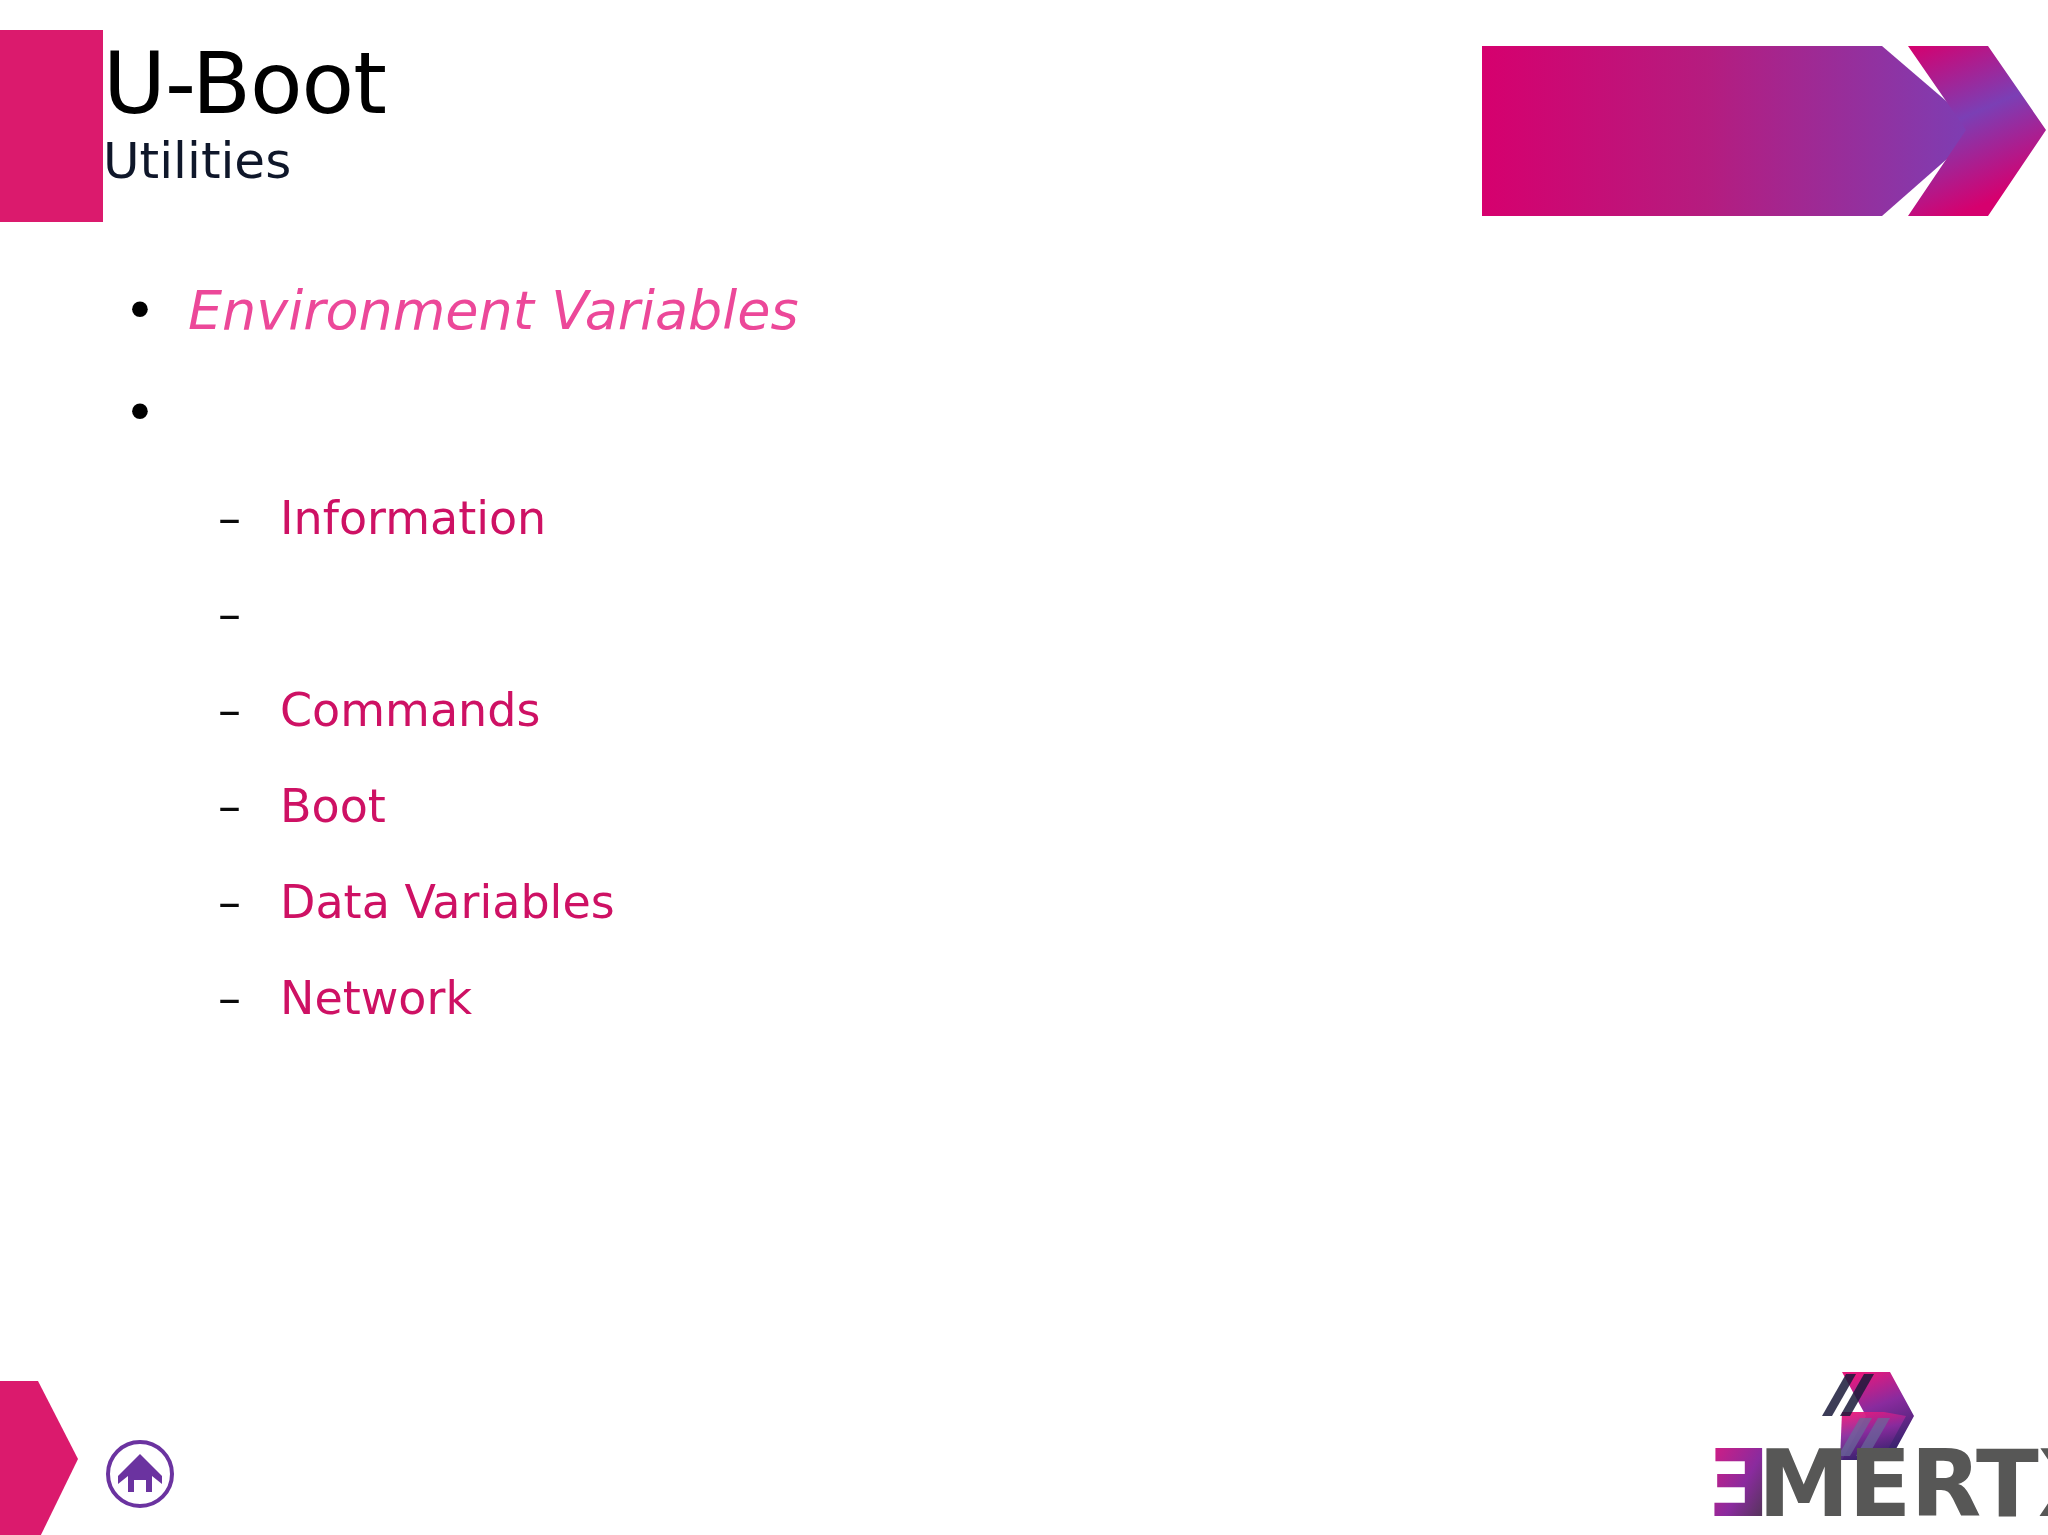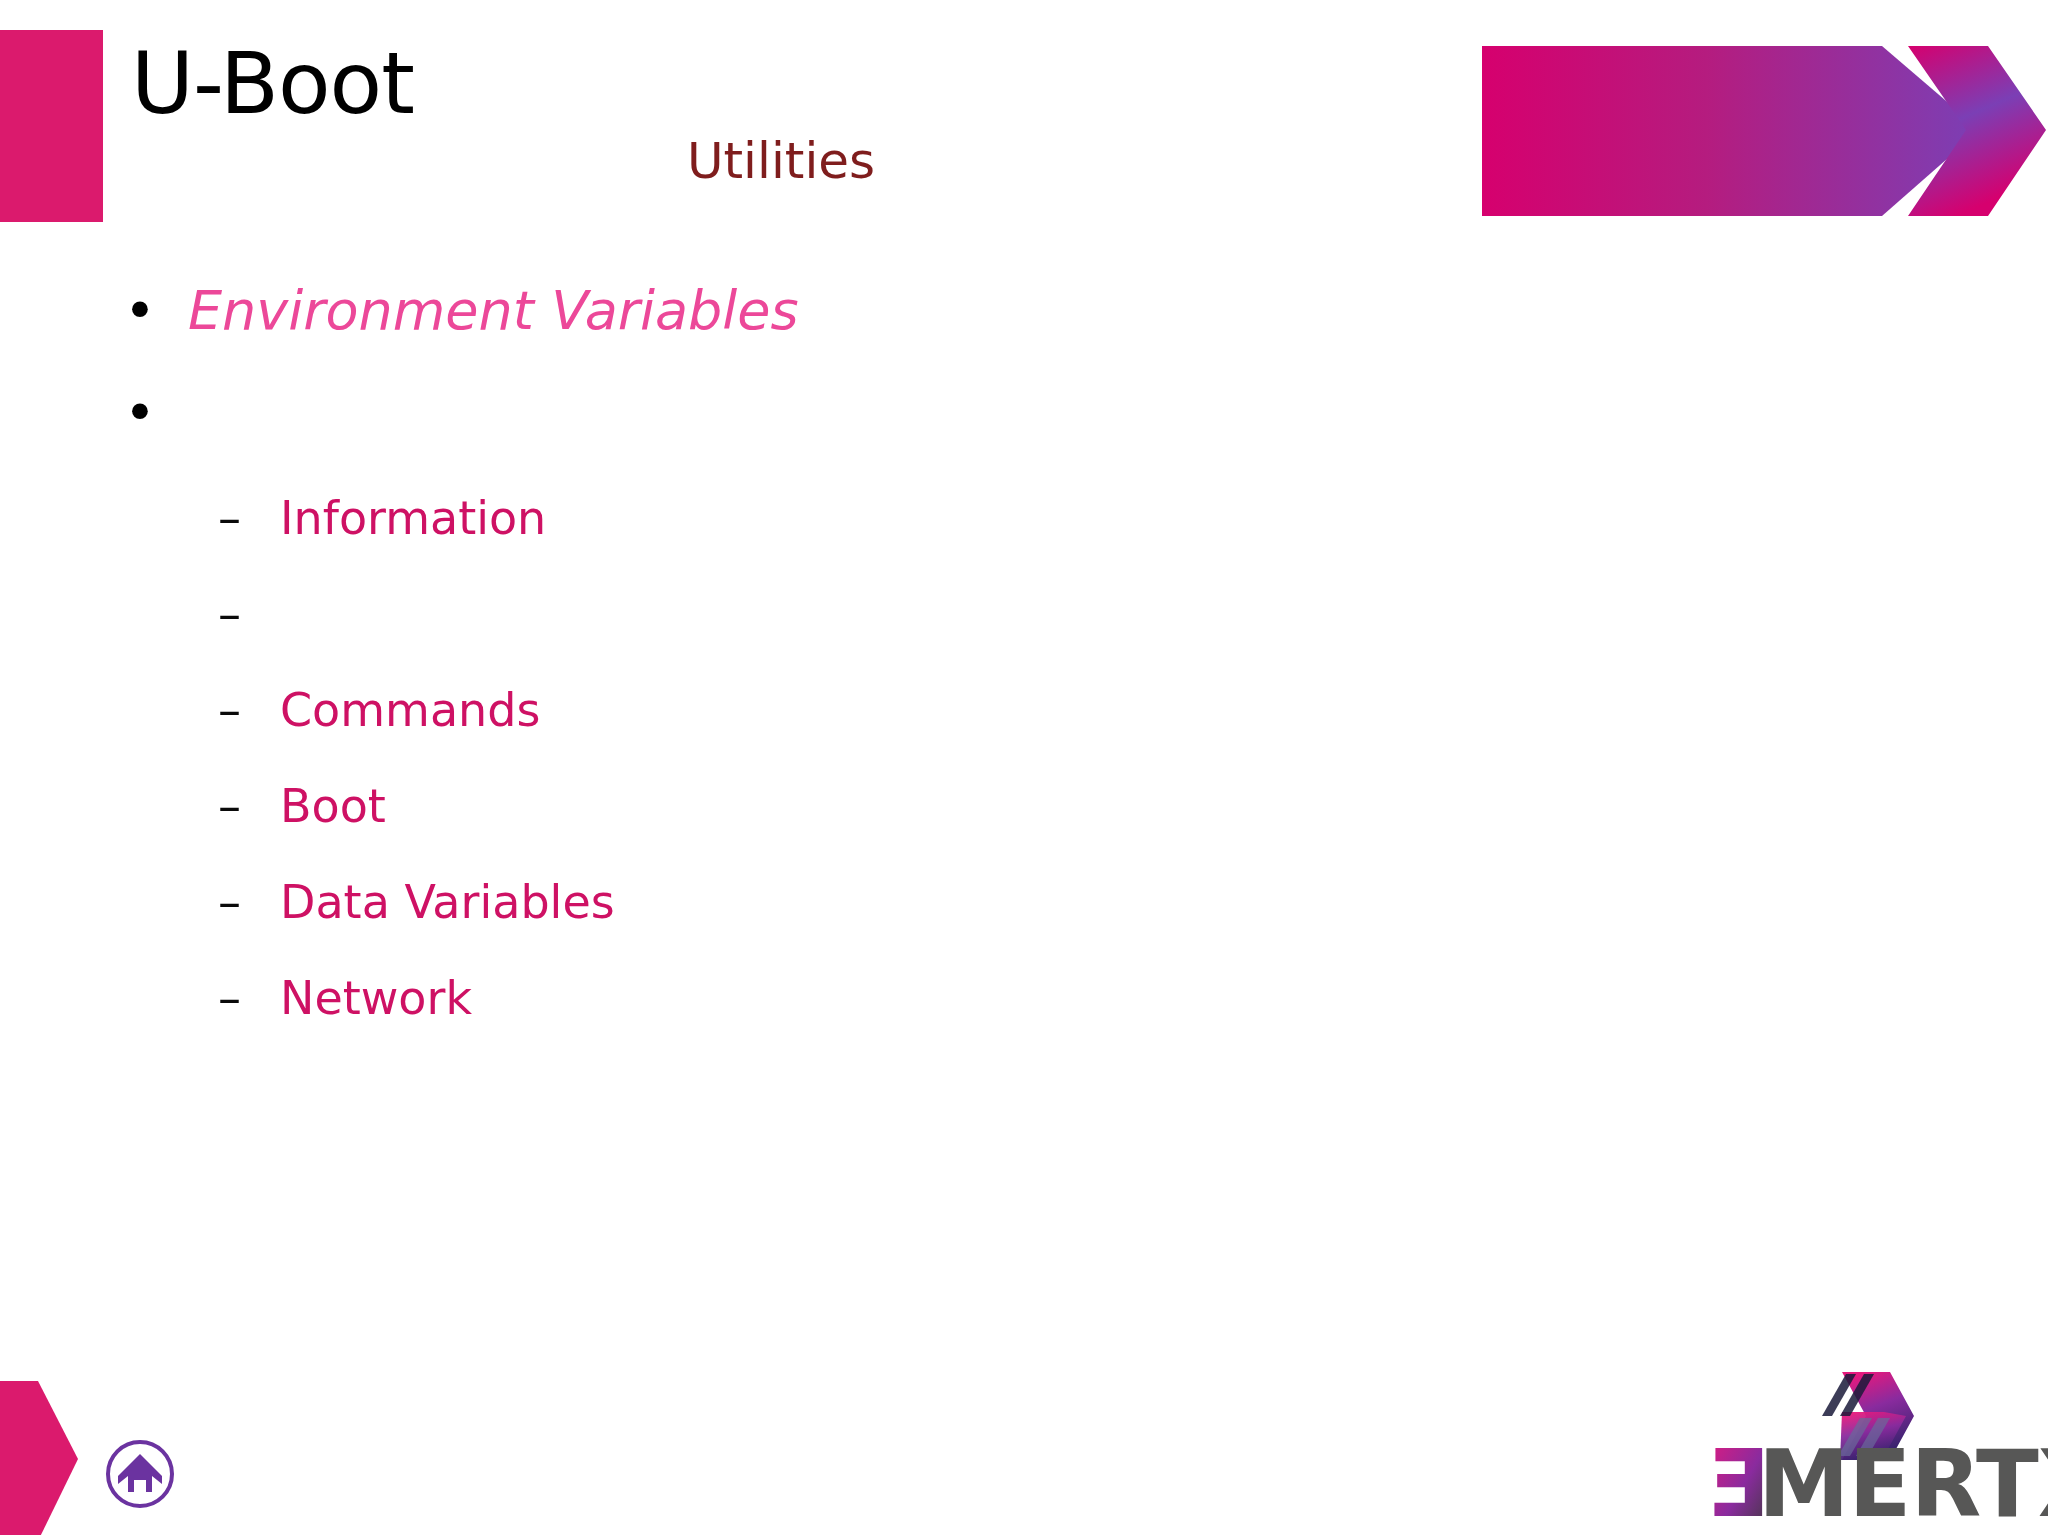--- a/index.html
+++ b/index.html
@@ -26,41 +26,39 @@
     top: 30px;
     width: 103px;
     height: 192px;
     background: #DB1A6D;
   }
   .title-wrap {
     position: absolute;
     left: 103px;
     top: 36px;
     width: 1300px;
-    padding-left: 28px;
   }
   .slide-title {
     font-family: "DejaVu Sans", sans-serif;
     font-size: 86px;
     line-height: 94px;
     font-weight: 400;
     color: #000000;
     letter-spacing: -1px;
     white-space: nowrap;
   }
   .slide-subtitle {
     font-family: "DejaVu Sans", sans-serif;
     font-size: 50px;
     line-height: 58px;
     font-weight: 400;
-    color: #7f1d1d;
+    color: #0f172a;
     letter-spacing: 0px;
     margin-top: 2px;
     white-space: nowrap;
-    text-align: center;
   }
 
   
   .header-arrow {
     position: absolute;
     left: 1480px;
     top: 28px;
     width: 568px;
     height: 205px;
   }

